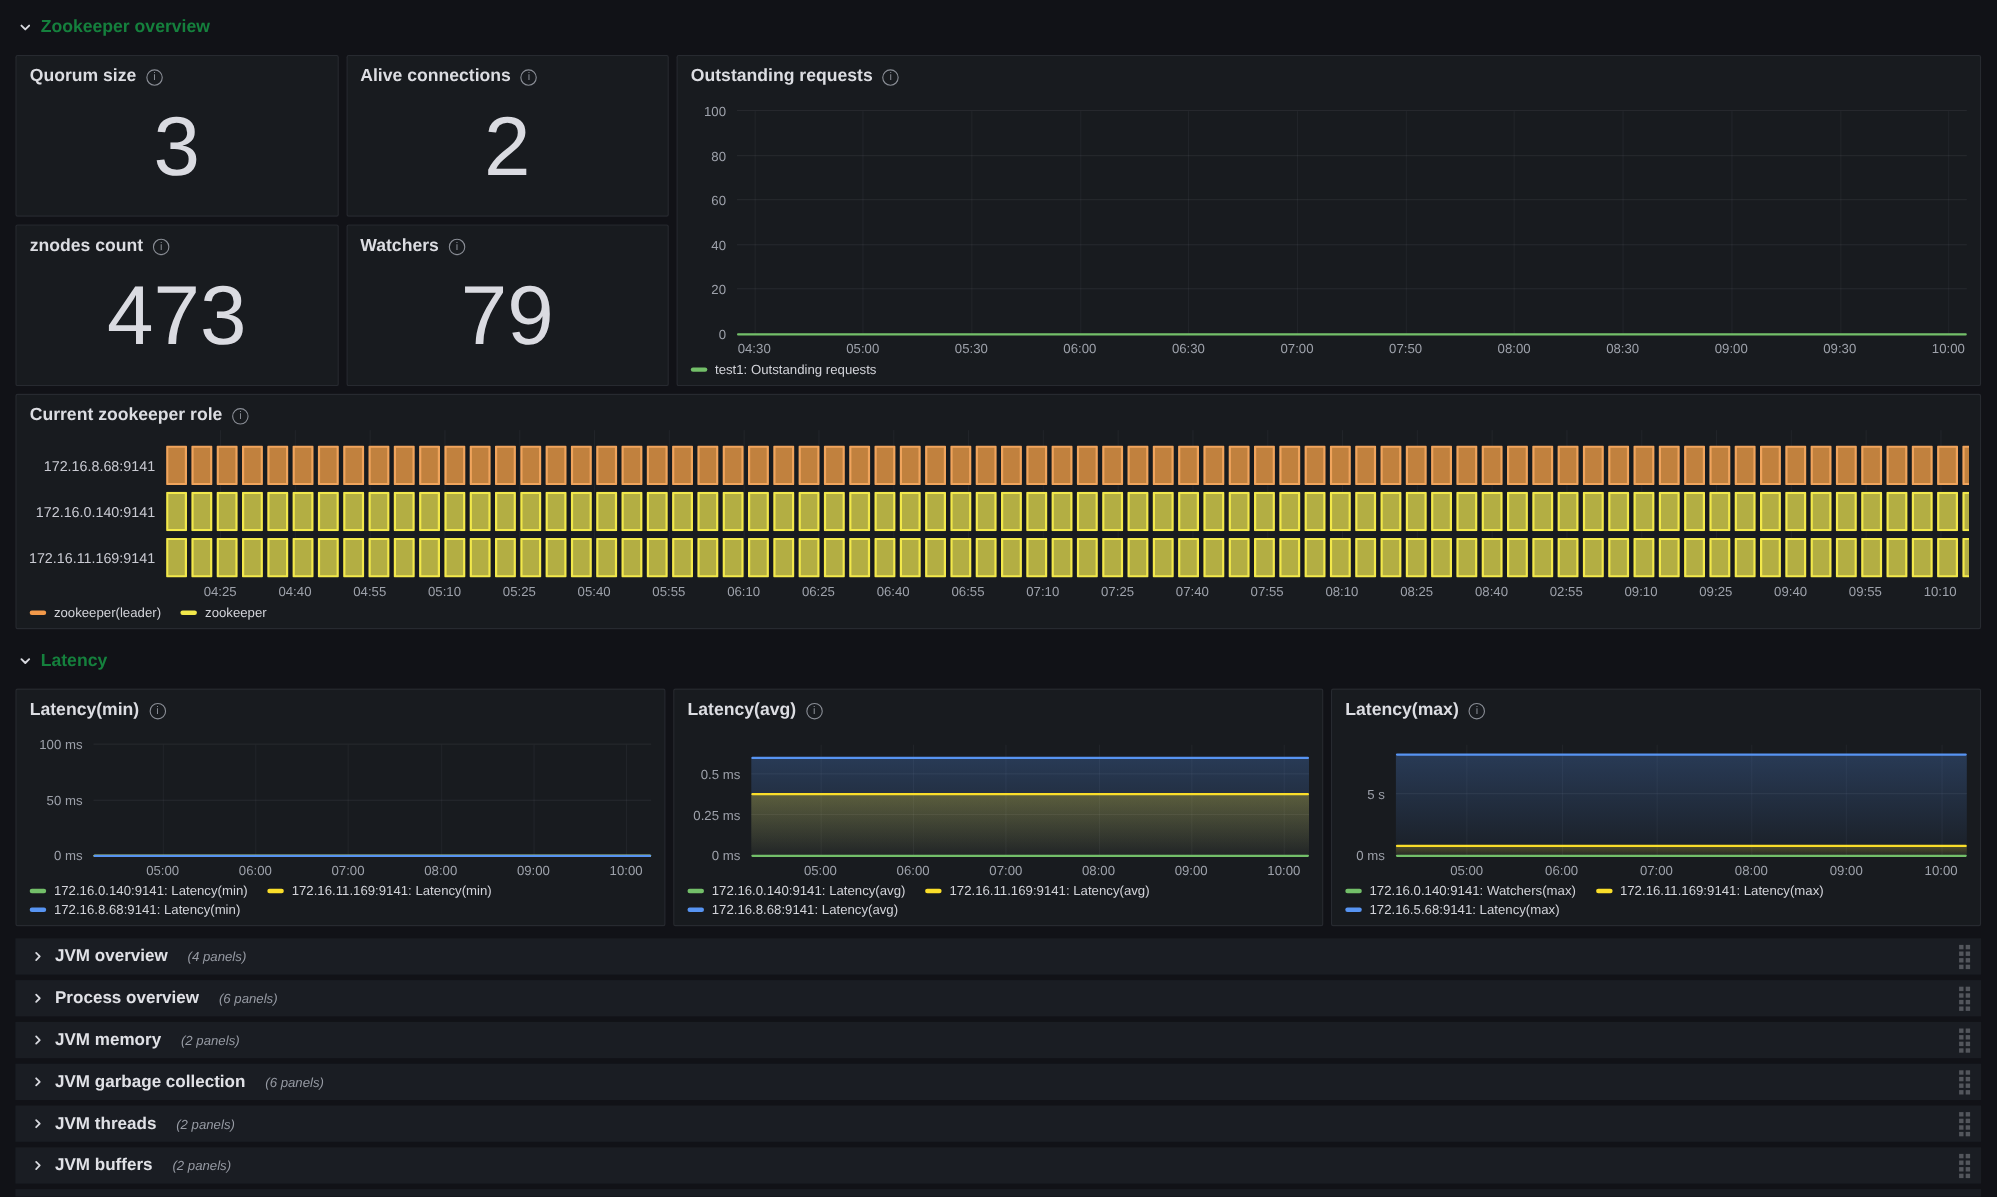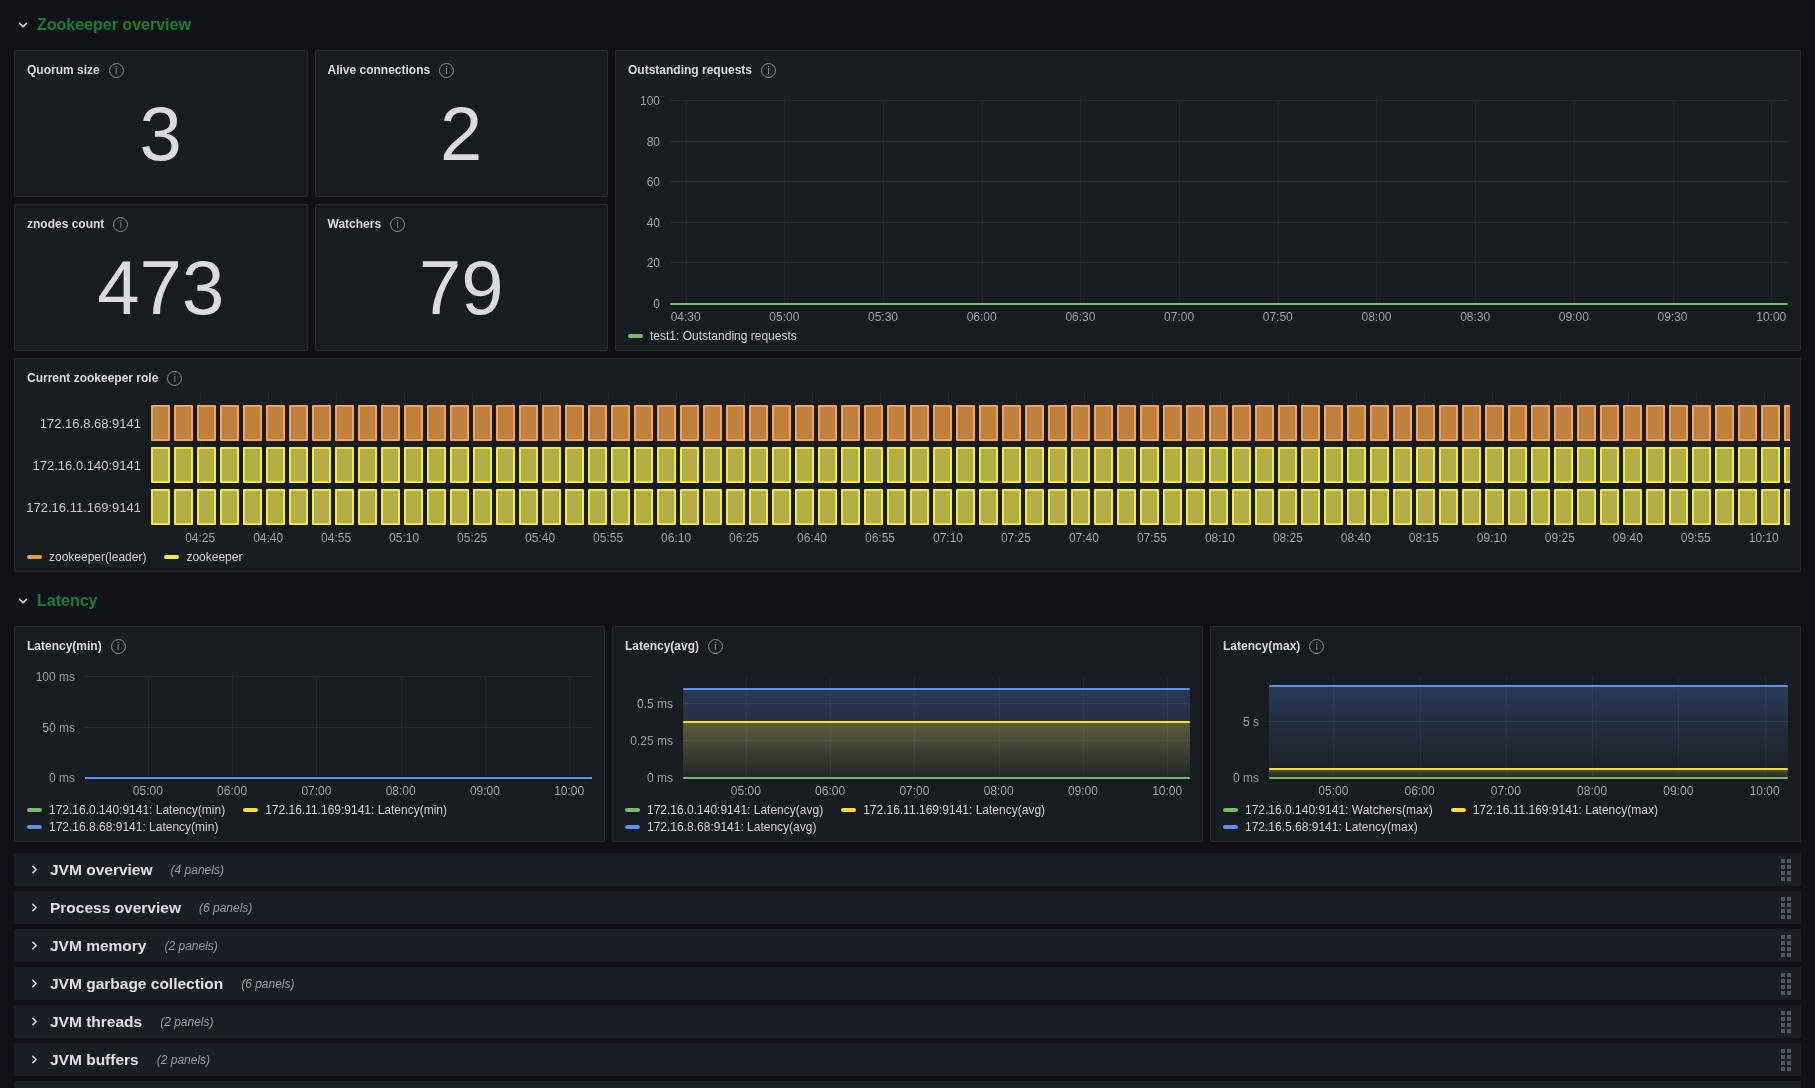--- a/index.html
+++ b/index.html
@@ -12,21 +12,21 @@
 
   
   .sec-hdr{display:flex;align-items:center;gap:7px;padding:8px 2px;cursor:pointer;}
   .sec-title{font-size:16px;font-weight:700;color:#15803d;}
   .chev{display:flex;align-items:center;}
 
   
   .panel{background:#181b1f;border:1px solid rgba(204,204,220,0.09);border-radius:2px;
          display:flex;flex-direction:column;min-width:0;box-sizing:border-box;}
   .panel-hdr{display:flex;align-items:center;gap:9px;padding:8px 12px 0;height:22px;flex:none;}
-  .panel-title{font-size:12px;font-weight:600;color:#dcdde2;white-space:nowrap;cursor:pointer;}
+  .panel-title{font-size:16px;font-weight:600;color:#dcdde2;white-space:nowrap;cursor:pointer;}
   .info{width:15px;height:15px;border:1px solid #8a8e96;border-radius:50%;color:#8a8e96;
         font-size:10px;line-height:13px;text-align:center;flex:none;cursor:pointer;box-sizing:border-box;}
 
   
   .row-top{display:grid;grid-template-columns:594px 1fr;gap:7px;height:301px;margin-top:8px;}
   .stats-grid{display:grid;grid-template-columns:1fr 1fr;grid-template-rows:1fr 1fr;gap:7px;}
   .row-role{height:214px;margin-top:7px;}
   .row-role .panel{height:100%;}
   .row-latency{display:grid;grid-template-columns:1fr 1fr 1fr;gap:7px;height:216px;margin-top:8px;}
   .lat-hdr{margin-top:12px;}
@@ -460,21 +460,21 @@
             <span class="xlab" style="left: 36.1826%;">06:25</span>
             <span class="xlab" style="left: 40.3304%;">06:40</span>
             <span class="xlab" style="left: 44.4783%;">06:55</span>
             <span class="xlab" style="left: 48.6261%;">07:10</span>
             <span class="xlab" style="left: 52.7739%;">07:25</span>
             <span class="xlab" style="left: 56.9217%;">07:40</span>
             <span class="xlab" style="left: 61.0696%;">07:55</span>
             <span class="xlab" style="left: 65.2174%;">08:10</span>
             <span class="xlab" style="left: 69.3652%;">08:25</span>
             <span class="xlab" style="left: 73.513%;">08:40</span>
-            <span class="xlab" style="left: 77.6609%;">08:15</span>
+            <span class="xlab" style="left: 77.6609%;">02:55</span>
             <span class="xlab" style="left: 81.8087%;">09:10</span>
             <span class="xlab" style="left: 85.9565%;">09:25</span>
             <span class="xlab" style="left: 90.1043%;">09:40</span>
             <span class="xlab" style="left: 94.2522%;">09:55</span>
             <span class="xlab" style="left: 98.4%;">10:10</span>
           </div>
         <div class="legend">
             <div class="litem">
               <div class="ldash" style="background: rgb(242, 153, 74);"></div>
               <span>zookeeper(leader)</span>

